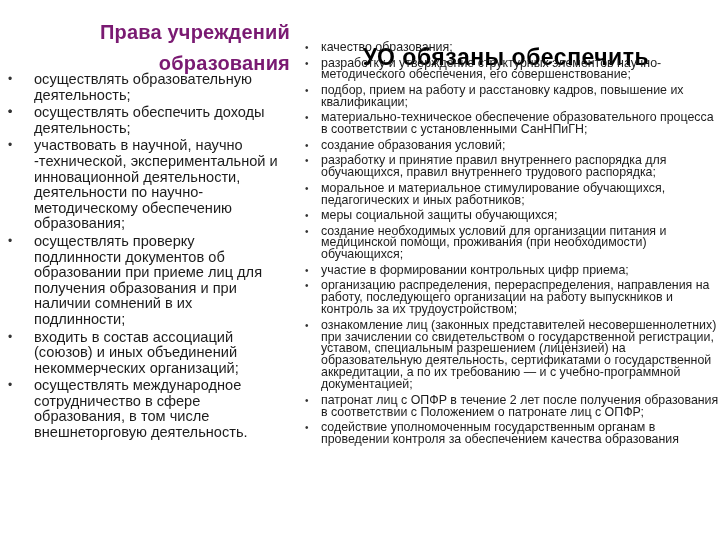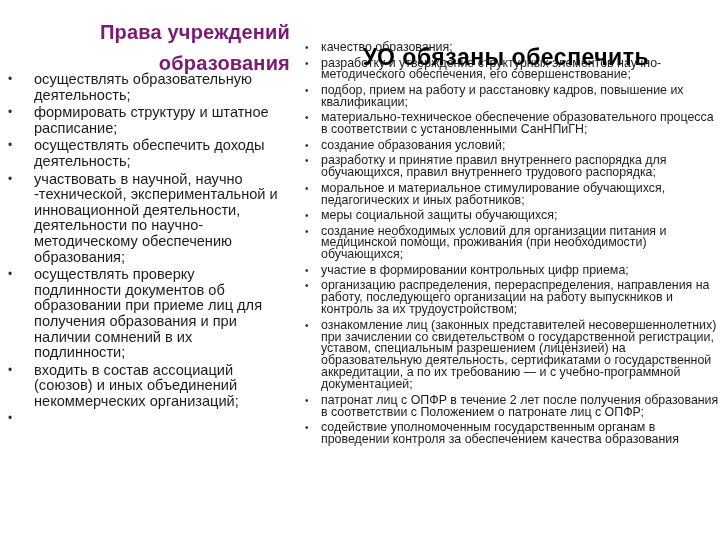--- a/index.html
+++ b/index.html
@@ -90,26 +90,26 @@
     }
   </style>
 </head>
 <body>
 
 <h1 class="title-left" style="color: rgb(122, 26, 114);">Права учреждений образования</h1>
 <h1 class="title-right" style="color: #000000; margin-top: 36px;">УО обязаны обеспечить</h1>
 
 <ul class="list-left">
   <li><span class="bullet">•</span><span>осуществлять образовательную деятельность;</span></li>
-  <li><span class="bullet">•</span><span>формировать структуру и штатное расписание;</span></li>
+  <li><span class="bullet">•</span></li>
   <li><span class="bullet">•</span><span>осуществлять обеспечить доходы деятельность;</span></li>
   <li><span class="bullet">•</span><span>участвовать в научной, научно -технической, экспериментальной и инновационной деятельности, деятельности по научно-методическому обеспечению образования;</span></li>
   <li><span class="bullet">•</span><span>осуществлять проверку подлинности документов об образовании при приеме лиц для получения образования и при наличии сомнений в их подлинности;</span></li>
   <li><span class="bullet">•</span><span>входить в состав ассоциаций (союзов) и иных объединений некоммерческих организаций;</span></li>
-  <li><span class="bullet">•</span></li>
+  <li><span class="bullet">•</span><span>осуществлять международное сотрудничество в сфере образования, в том числе внешнеторговую деятельность.</span></li>
 </ul>
 
 <ul class="list-right">
   <li><span class="bullet">•</span><span>качество образования;</span></li>
   <li><span class="bullet">•</span><span>разработку и утверждение структурных элементов научно-методического обеспечения, его совершенствование;</span></li>
   <li><span class="bullet">•</span><span>подбор, прием на работу и расстановку кадров, повышение их квалификации;</span></li>
   <li><span class="bullet">•</span><span>материально-техническое обеспечение образовательного процесса в соответствии с установленными СанНПиГН;</span></li>
   <li><span class="bullet">•</span><span>создание образования условий;</span></li>
   <li><span class="bullet">•</span><span>разработку и принятие правил внутреннего распорядка для обучающихся, правил внутреннего трудового распорядка;</span></li>
   <li><span class="bullet">•</span><span>моральное и материальное стимулирование обучающихся, педагогических и иных работников;</span></li>

